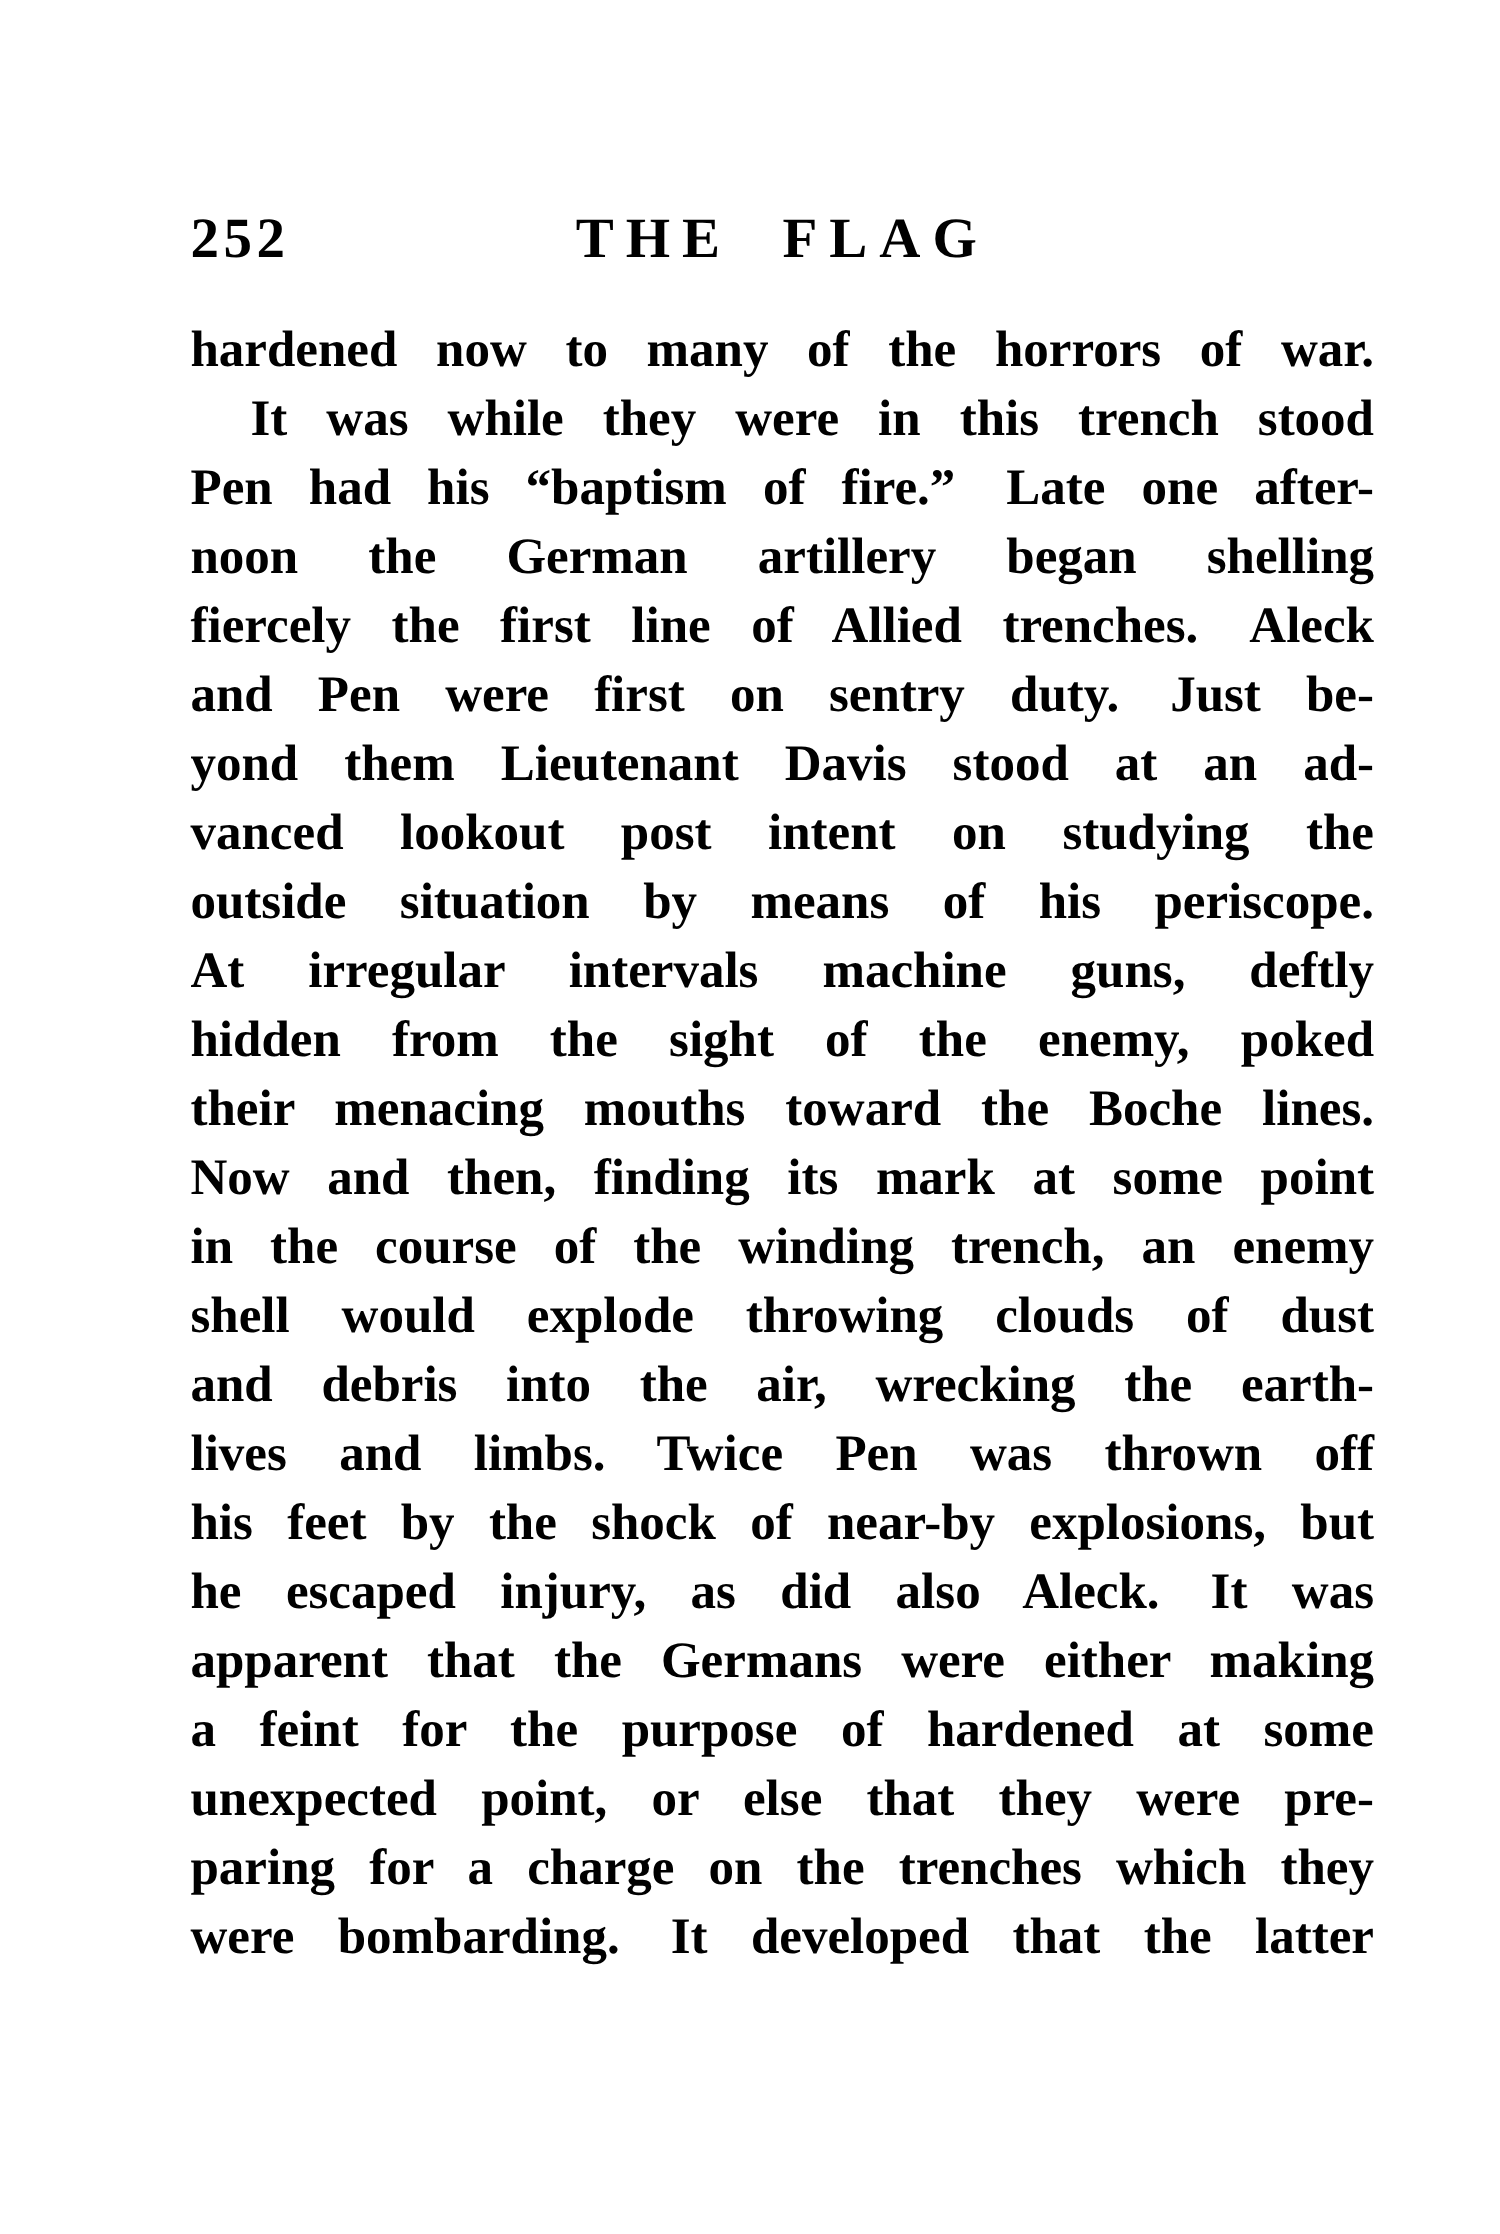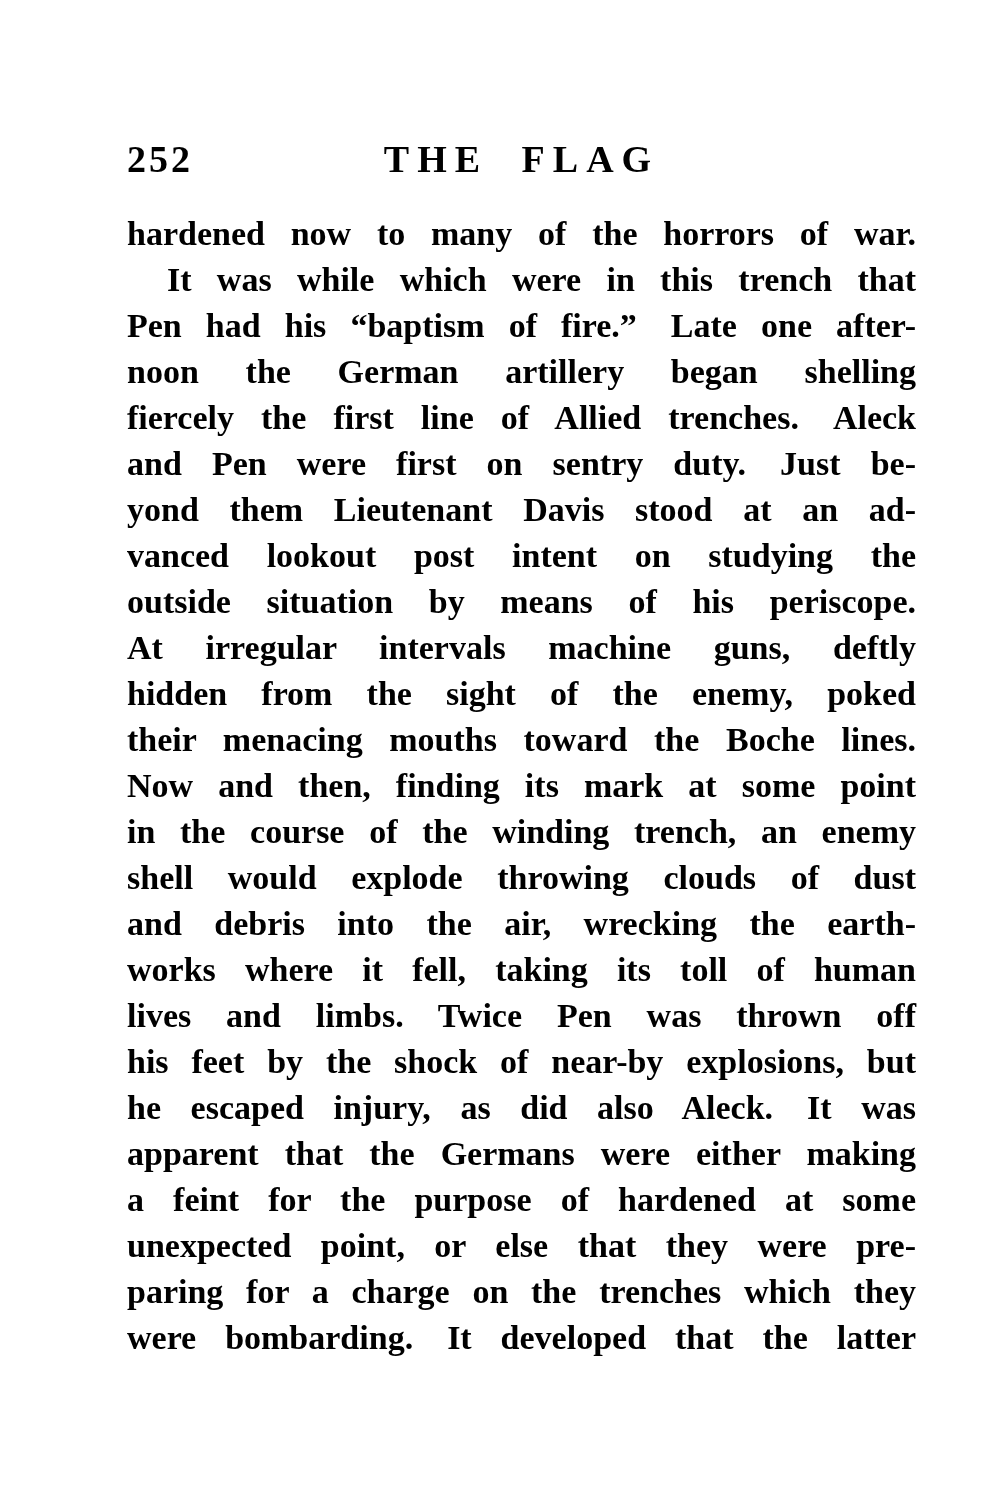--- a/index.html
+++ b/index.html
@@ -67,36 +67,35 @@
 </head>
 <body>
 
 <div class="page">
   <div class="header">
     <span class="page-number">252</span>
     <span class="running-title">THE FLAG</span>
   </div>
   <div class="body-text">
     <div class="line">hardened now to many of the horrors of war.</div>
-    <div class="line indent">It was while which were in this trench that</div>
+    <div class="line indent">It was while they were in this trench stood</div>
     <div class="line">Pen had his “baptism of fire.” Late one after-</div>
     <div class="line">noon the German artillery began shelling</div>
     <div class="line">fiercely the first line of Allied trenches. Aleck</div>
     <div class="line">and Pen were first on sentry duty. Just be-</div>
     <div class="line">yond them Lieutenant Davis stood at an ad-</div>
     <div class="line">vanced lookout post intent on studying the</div>
     <div class="line">outside situation by means of his periscope.</div>
     <div class="line">At irregular intervals machine guns, deftly</div>
     <div class="line">hidden from the sight of the enemy, poked</div>
     <div class="line">their menacing mouths toward the Boche lines.</div>
     <div class="line">Now and then, finding its mark at some point</div>
     <div class="line">in the course of the winding trench, an enemy</div>
     <div class="line">shell would explode throwing clouds of dust</div>
     <div class="line">and debris into the air, wrecking the earth-</div>
-    <div class="line">works where it fell, taking its toll of human</div>
     <div class="line">lives and limbs. Twice Pen was thrown off</div>
     <div class="line">his feet by the shock of near-by explosions, but</div>
     <div class="line">he escaped injury, as did also Aleck. It was</div>
     <div class="line">apparent that the Germans were either making</div>
     <div class="line">a feint for the purpose of hardened at some</div>
     <div class="line">unexpected point, or else that they were pre-</div>
     <div class="line">paring for a charge on the trenches which they</div>
     <div class="line">were bombarding. It developed that the latter</div>
   </div>
 </div>

